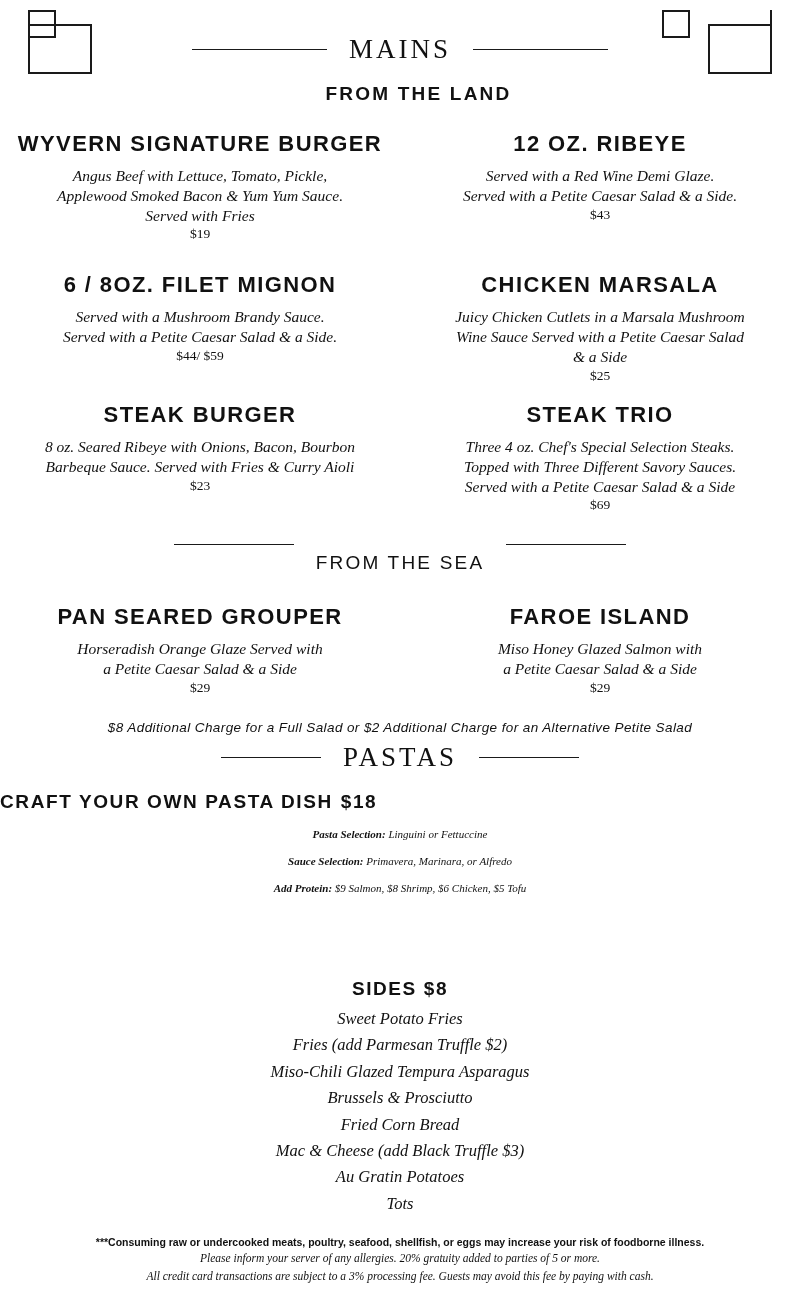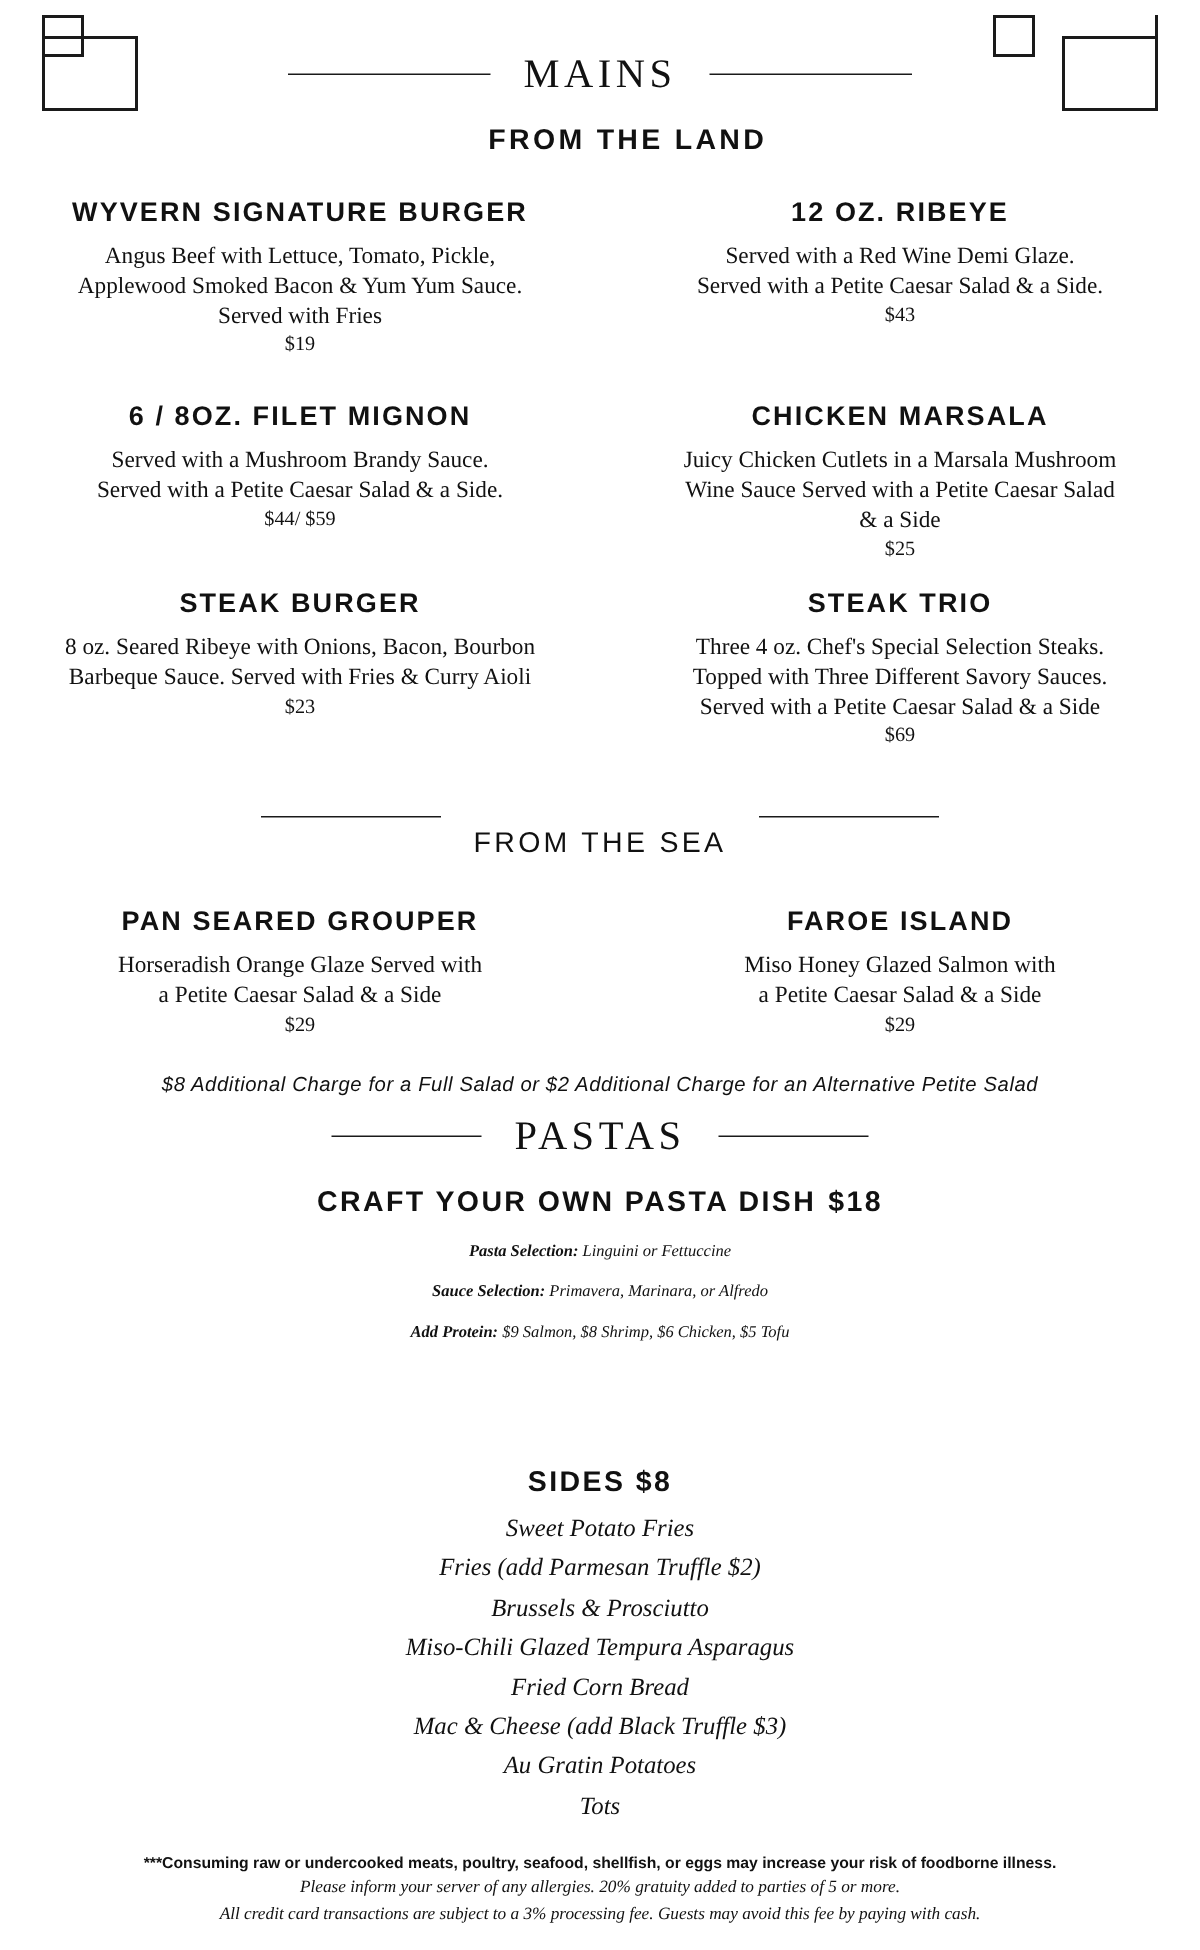--- a/index.html
+++ b/index.html
@@ -63,28 +63,29 @@
   .sub-head {
     text-align: center;
     font-size: 19px;
     font-weight: bold;
     letter-spacing: 2.2px;
     margin: 0;
     padding-left: 37px;
   }
 
   .dish-name {
-    font-size: 18px;
+    font-size: 22px;
     font-weight: bold;
     letter-spacing: 1.4px;
     text-align: center;
     margin: 0 0 9px 0;
   }
   .dish-desc {
     font-family: "Liberation Serif", serif;
+    font-style: italic;
     font-size: 15.5px;
     line-height: 1.28;
     text-align: center;
     margin: 0;
   }
   .dish-price {
     font-family: "Liberation Serif", serif;
     font-size: 13.5px;
     text-align: center;
     margin: 1px 0 0 0;
@@ -100,21 +101,21 @@
     font-style: italic;
     font-size: 13.5px;
     letter-spacing: 0.4px;
     text-align: center;
   }
 
   
   .pasta-title { margin-top: 0; }
   .pasta-title .line { width: 100px; }
   .craft {
-    text-align: center;
+    text-align: left;
     font-size: 19px;
     font-weight: bold;
     letter-spacing: 1.6px;
   }
   .craft .price { margin-left: 8px; }
   .pasta-row {
     font-family: "Liberation Serif", serif;
     font-style: italic;
     font-size: 11px;
     text-align: center;
@@ -271,22 +272,22 @@
       <b>Add Protein:</b>
       <span>$9 Salmon,  $8 Shrimp, $6 Chicken, $5 Tofu</span>
     </div>
   </div>
 
   <div style="position:absolute; top:978px; left:0; right:0;">
     <div class="sides-title">SIDES $8</div>
     <div style="margin-top:6px;">
       <div class="sides-item">Sweet Potato Fries</div>
       <div class="sides-item">Fries (add Parmesan Truffle $2)</div>
+      <div class="sides-item">Miso-Chili Glazed Tempura Asparagus</div>
       <div class="sides-item">Brussels &amp; Prosciutto</div>
-      <div class="sides-item">Miso-Chili Glazed Tempura Asparagus</div>
       <div class="sides-item">Fried Corn Bread</div>
       <div class="sides-item">Mac &amp; Cheese (add Black Truffle $3)</div>
       <div class="sides-item">Au Gratin Potatoes</div>
       <div class="sides-item">Tots</div>
     </div>
   </div>
 
   <div class="footer">
     <div>***Consuming raw or undercooked meats, poultry, seafood, shellfish, or eggs may increase your risk of foodborne illness.</div>
     <div class="serif">Please inform your server of any allergies. 20% gratuity added to parties of 5 or more.</div>

